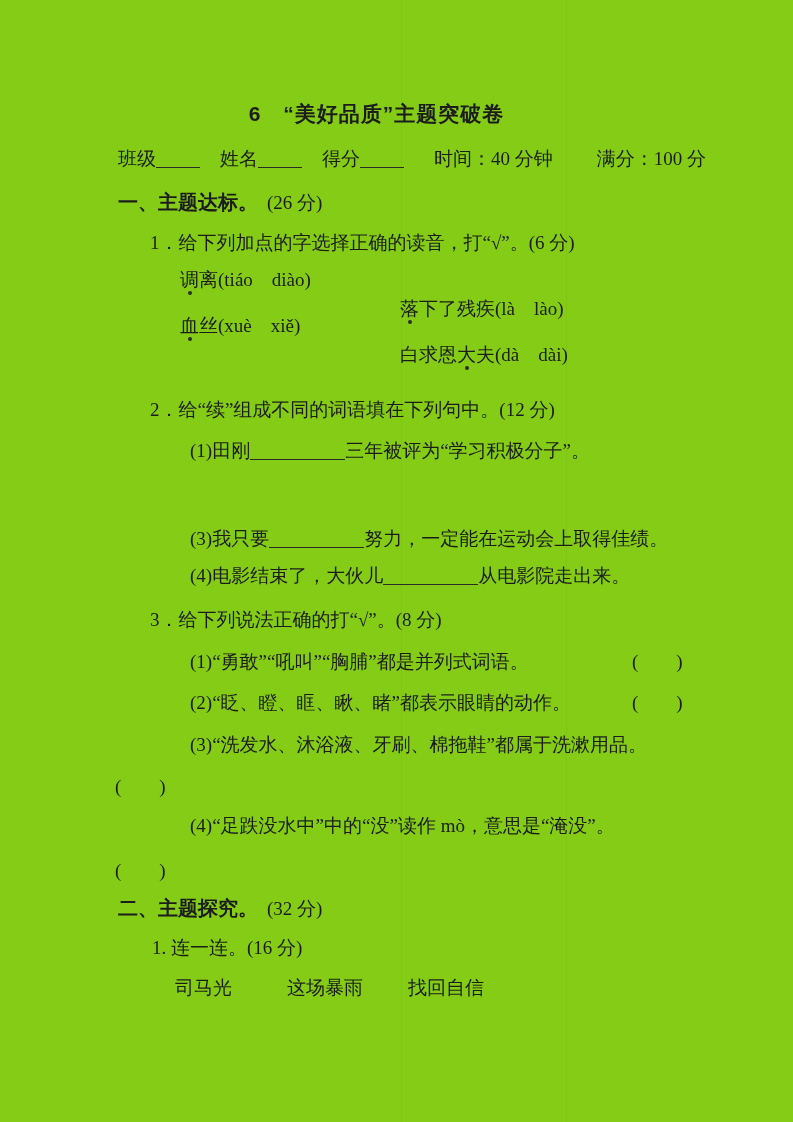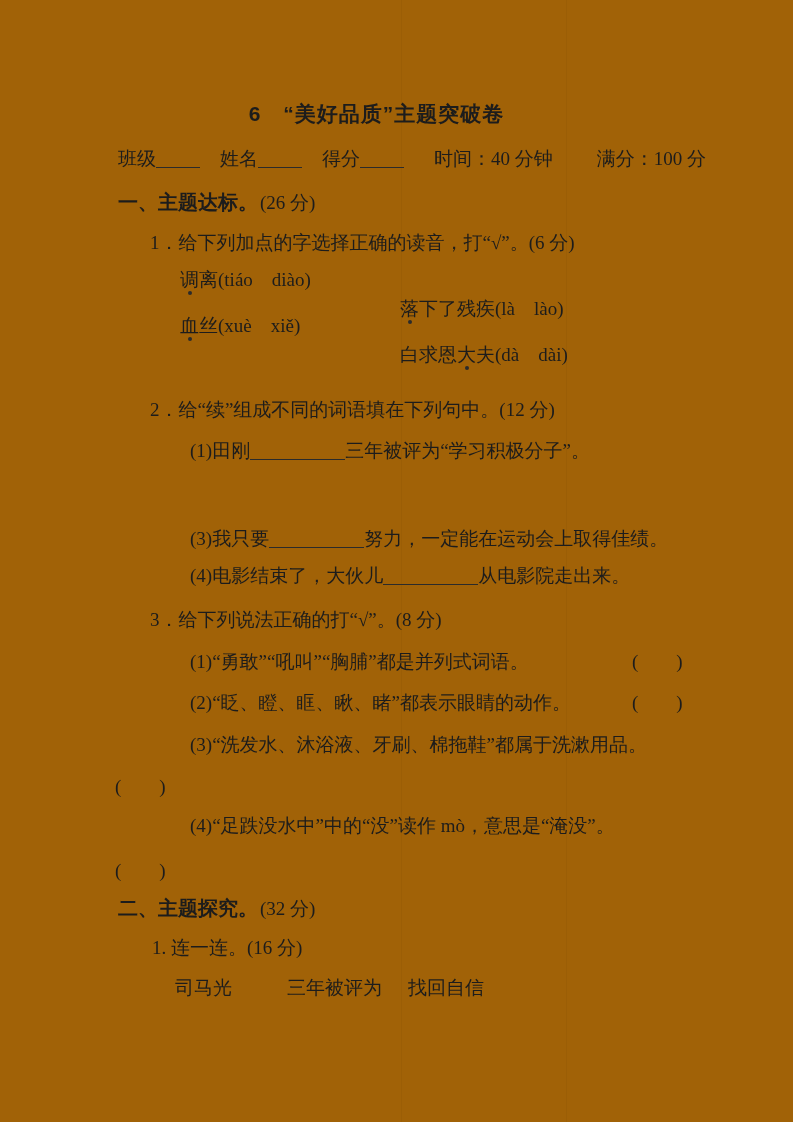--- a/index.html
+++ b/index.html
@@ -1,20 +1,20 @@
 <!DOCTYPE html>
 <html><head>
 <meta charset="utf-8">
 <style>
   html, body { margin: 0; padding: 0; background: #ffffff; }
   .page {
     position: relative;
     width: 793px;
     height: 1122px;
-    background: #a16207;
+    background: #84cc16;
     overflow: hidden;
     font-family: "Liberation Serif", "DejaVu Serif", serif;
     font-size: 19px;
     color: #1c1c1c;
     -webkit-font-smoothing: antialiased;
   }
   .scanline {
     position: absolute; top: 0; bottom: 0; width: 1px;
     background: rgba(0,0,0,0.03);
   }
@@ -30,21 +30,21 @@
     font-size: 21px;
     font-weight: bold;
     font-family: "Liberation Sans", "DejaVu Sans", sans-serif;
     letter-spacing: 1px;
   }
   .hei {
     font-family: "Liberation Sans", "DejaVu Sans", sans-serif;
     font-weight: bold;
     font-size: 20px;
   }
-  .pts { margin-left: 2px; }
+  .pts { margin-left: 9px; }
   .qline { left: 150px; }
   .sub { left: 178px; margin-left: 12px; }
   .blank {
     display: inline-block;
     height: 18px;
     margin-bottom: -3px;
     border-bottom: 1.5px solid #2b2b2b;
   }
   .blank.short { width: 44px; }
   .blank.long  { width: 95px; }
@@ -132,17 +132,17 @@
   <div class="line" style="top:858px;left:115px">(　　)</div>
 
   <div class="line" style="top:895px">
     <span class="hei">二、主题探究。</span><span class="pts">(32 分)</span>
   </div>
 
   <div class="line" style="top:935px;left:152px">1. 连一连。(16 分)</div>
 
   <div class="line" style="top:975px;left:0">
     <span class="mword m0">司马光</span>
-    <span class="mword m1">三年被评为</span>
+    <span class="mword m1">这场暴雨</span>
     <span class="mword m2">找回自信</span>
   </div>
 
 </div>
 
 </body></html>

